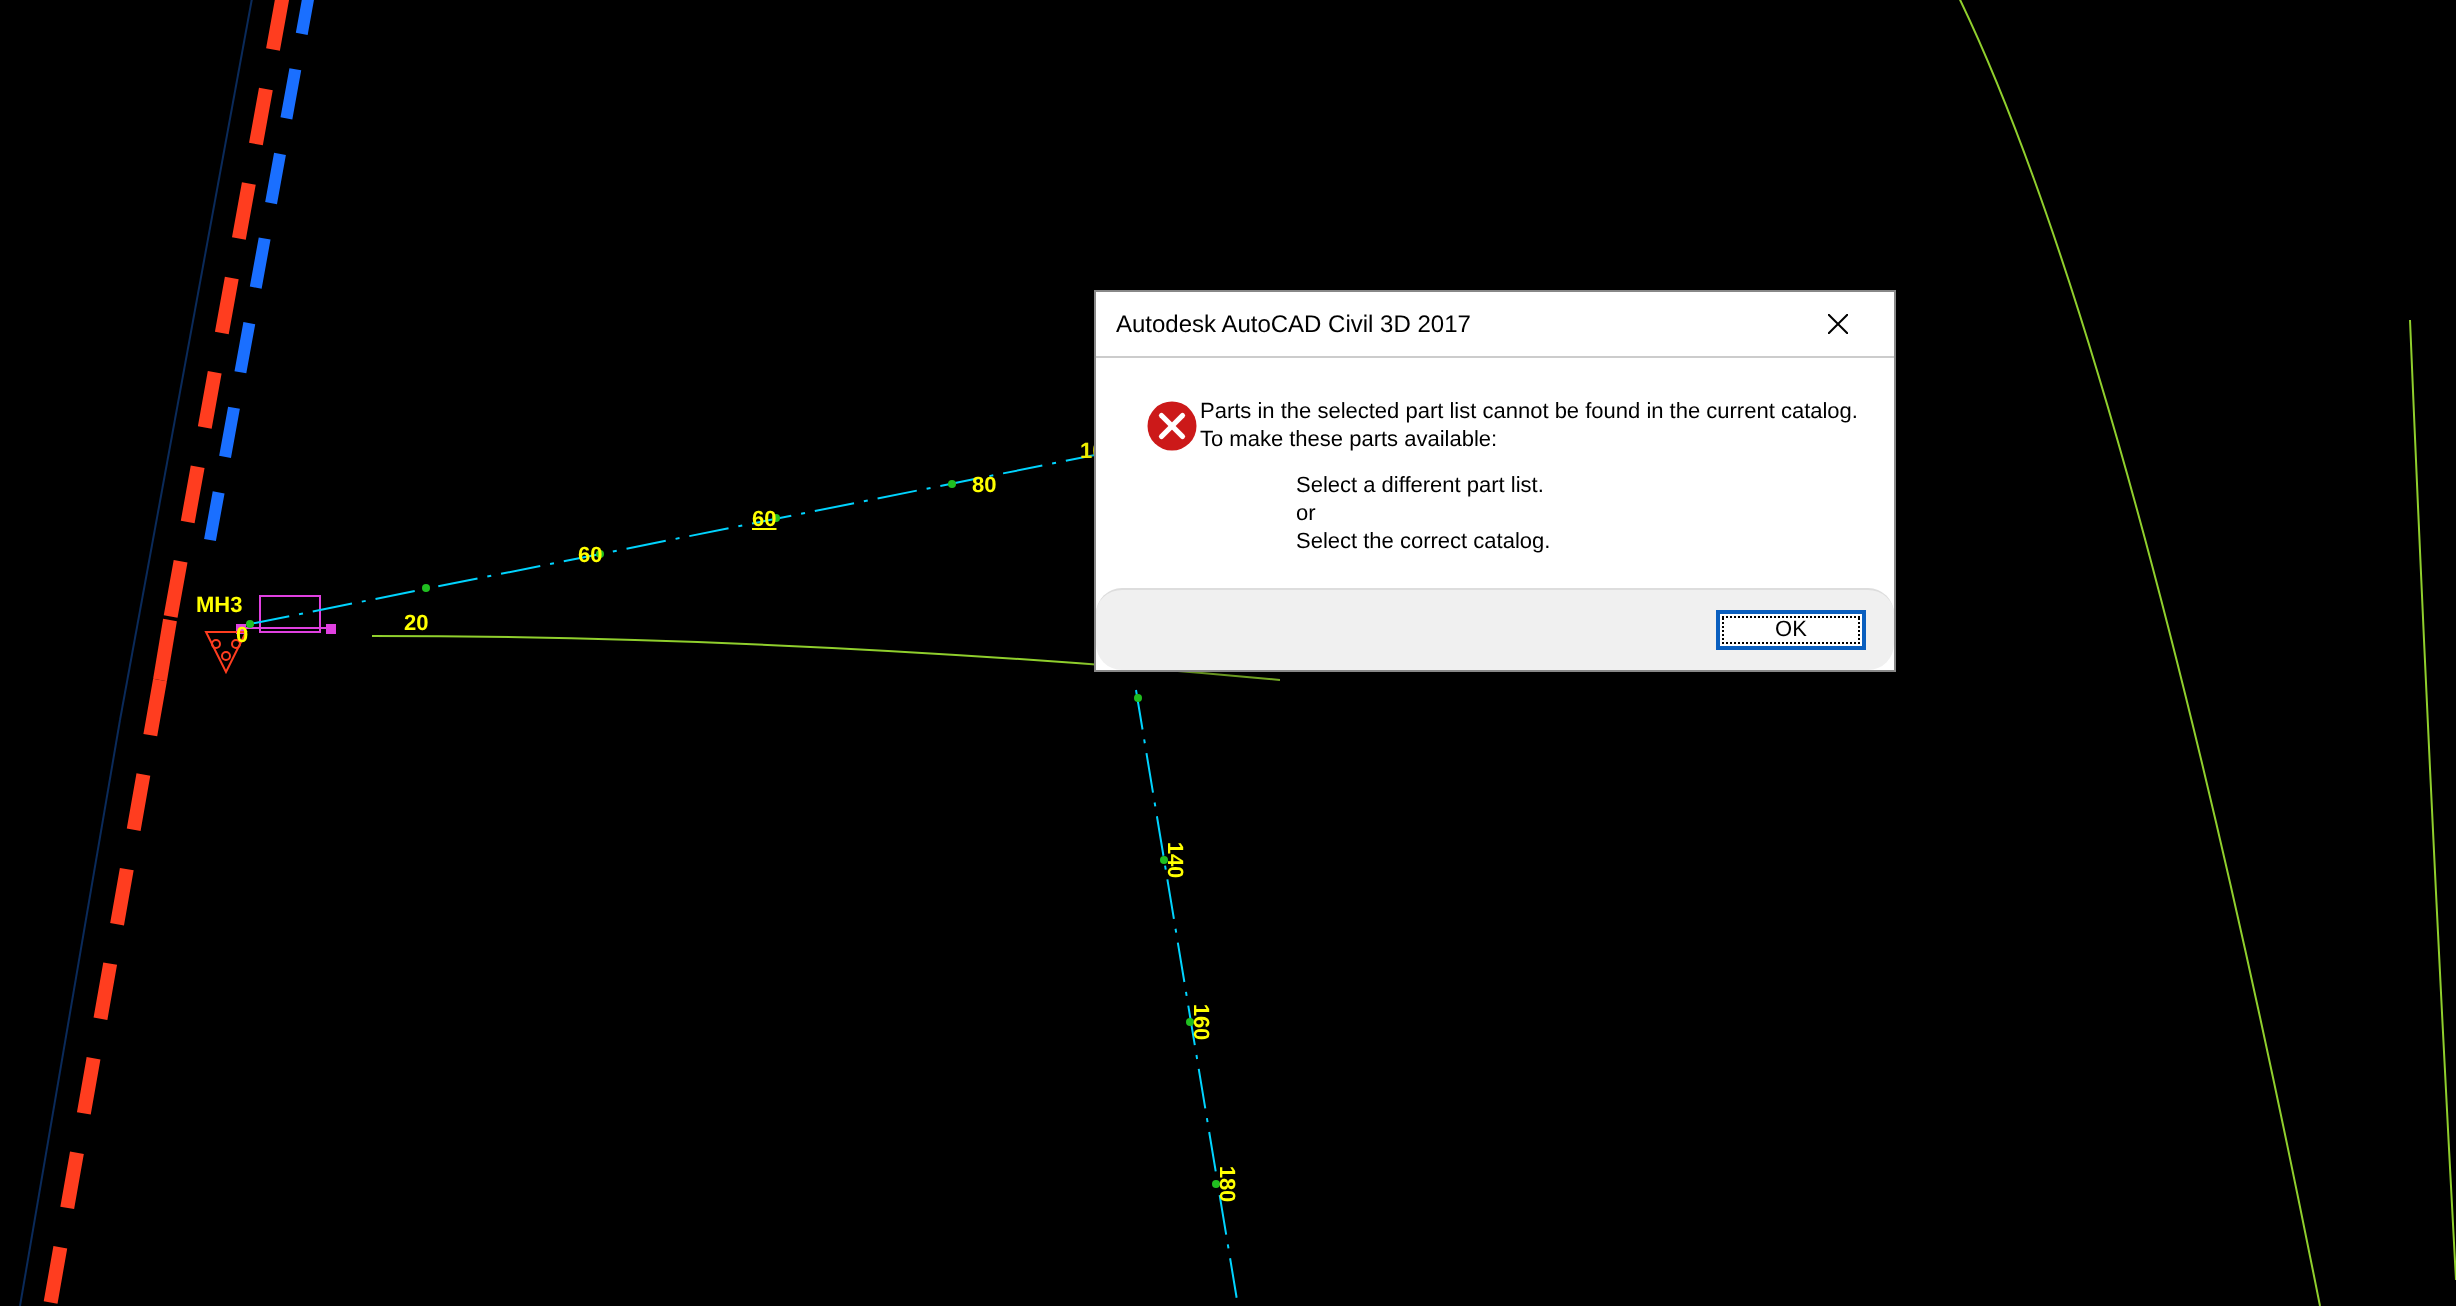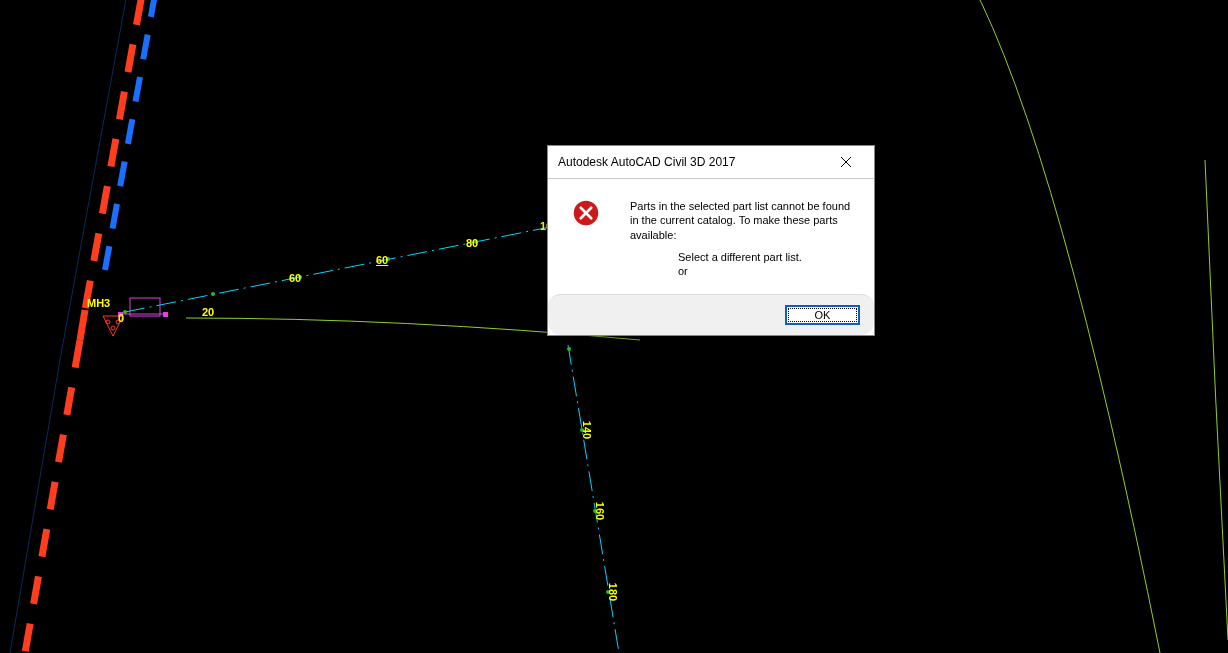--- a/index.html
+++ b/index.html
@@ -29,21 +29,21 @@
       font-weight: bold;
       white-space: nowrap;
     }
     .rot90 {
       transform: rotate(90deg);
     }
     .dialog {
       position: absolute;
       left: 547px;
       top: 145px;
-      width: 328px;
+      width: 401px;
       background: #fff;
       border: 1px solid #888;
       box-shadow: 2px 2px 10px rgba(0,0,0,0.5);
     }
     .dialog-titlebar {
       display: flex;
       align-items: center;
       justify-content: space-between;
       padding: 6px 8px 6px 10px;
       background: #fff;
@@ -61,21 +61,21 @@
       justify-content: center;
       cursor: default;
     }
     .dialog-close svg {
       width: 10px;
       height: 10px;
     }
     .dialog-body {
       display: flex;
       padding: 20px 16px 16px 24px;
-      gap: 30px;
+      gap: 0;
       background: #fff;
     }
     .error-icon {
       width: 28px;
       height: 28px;
       flex-shrink: 0;
     }
     .dialog-message {
       font-size: 11px;
       color: #000;
@@ -144,26 +144,26 @@
   <circle cx="569" cy="349" r="2" fill="#20BF20"></circle>
   <circle cx="582" cy="430" r="2" fill="#20BF20"></circle>
   <circle cx="595" cy="511" r="2" fill="#20BF20"></circle>
   <circle cx="608" cy="592" r="2" fill="#20BF20"></circle>
 
   <path d="M 970 -20 Q 1060 150 1160 653" fill="none" stroke="#90CF2D" stroke-width="1"></path>
   <path d="M 1205 160 Q 1215 400 1228 640" fill="none" stroke="#90CF2D" stroke-width="1"></path>
   <path d="M 186 318 Q 400 318 640 340" fill="none" stroke="#90CF2D" stroke-width="1"></path>
 </svg>
 
-<div class="station-label" style="left:87px; top:297px;text-align:right;">MH3</div>
+<div class="station-label" style="left:98px; top:297px;text-align:right;">MH3</div>
 <div class="station-label" style="left:118px; top:312px;">0</div>
 <div class="station-label" style="left:202px; top:290px;margin-top:16px;">20</div>
 <div class="station-label" style="left:289px; top:272px;">60</div>
 <div class="station-label" style="left:376px; top:254px;text-decoration:underline;">60</div>
-<div class="station-label" style="left:466px; top:237px;">80</div>
+<div class="station-label" style="left:486px; top:237px;">80</div>
 <div class="station-label" style="left:540px; top:220px;">100</div>
 <div class="station-label rot90" style="left:578px; top:424px;">140</div>
 <div class="station-label rot90" style="left:591px; top:505px;">160</div>
 <div class="station-label rot90" style="left:604px; top:586px;">180</div>
 
 <div class="dialog">
   <div class="dialog-titlebar">
     <span class="dialog-title">Autodesk AutoCAD Civil 3D 2017</span>
     <div class="dialog-close">
       <svg viewBox="0 0 10 10">
@@ -176,19 +176,20 @@
     <svg class="error-icon" viewBox="0 0 32 32">
       <circle cx="16" cy="16" r="14" fill="#CC1919"></circle>
       <line x1="10" y1="10" x2="22" y2="22" stroke="#fff" stroke-width="3" stroke-linecap="round"></line>
       <line x1="22" y1="10" x2="10" y2="22" stroke="#fff" stroke-width="3" stroke-linecap="round"></line>
     </svg>
     <div class="dialog-message">
       <div class="intro">Parts in the selected part list cannot be found in the current catalog.  To make these parts available:</div>
       <div class="options">
         <div>Select a different part list.</div>
         <div>or</div>
+        <div>Select the correct catalog.</div>
       </div>
     </div>
   </div>
   <div class="dialog-footer">
     <button class="ok-button">OK</button>
   </div>
 </div>
 
 </body></html>

